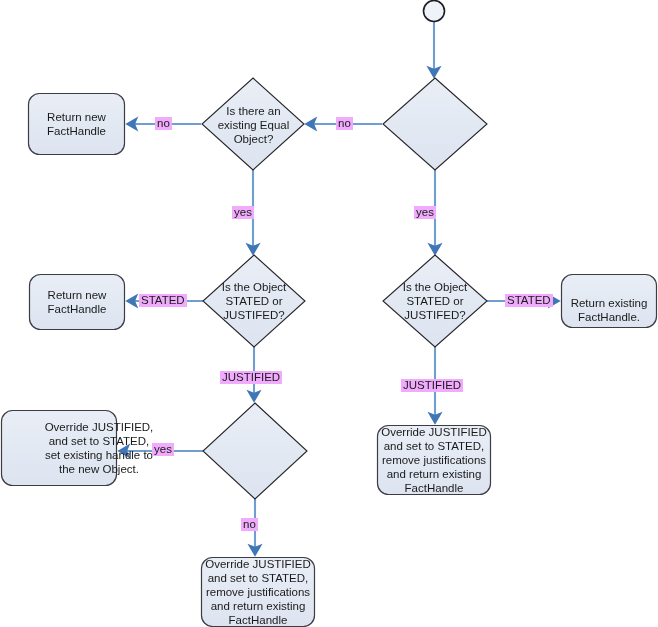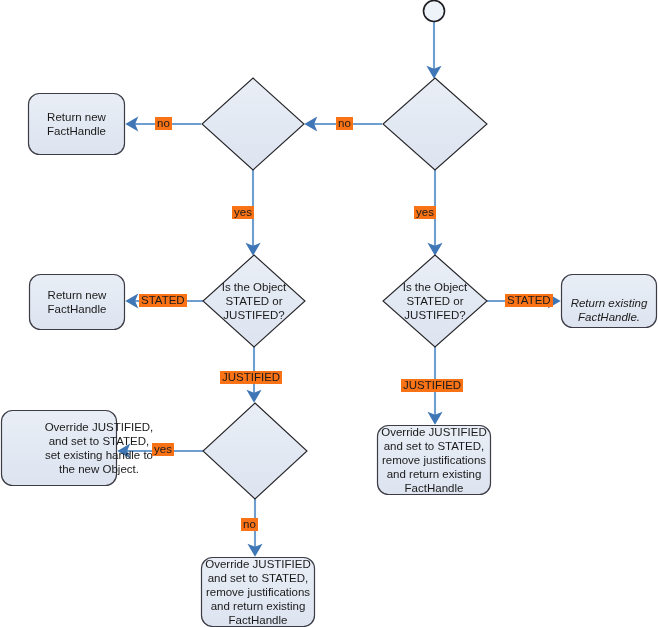--- a/index.html
+++ b/index.html
@@ -34,21 +34,21 @@
     color: #1a1a1a;
     white-space: pre-line;
     pointer-events: none;
   }
   .edge-label {
     position: absolute;
     font-family: "Liberation Sans", sans-serif;
     font-size: 11.5px;
     line-height: 13px;
     color: #1a1a1a;
-    background: #f97316;
+    background: #f0abfc;
     padding: 0 2px;
     white-space: nowrap;
   }
   .hit {
     position: absolute;
   }
 </style>
 </head>
 <body>
 
@@ -112,36 +112,39 @@
     <polygon points="255,403 307,451 255,499 203,451" fill="url(#node-grad)" stroke="#26262a" stroke-width="1.1"></polygon>
 
     <rect x="1.5" y="410.5" width="115" height="75" rx="11" ry="11" fill="url(#node-grad)" stroke="#3c3c46" stroke-width="1.2"></rect>
 
     <rect x="377.5" y="425.5" width="113" height="69" rx="11" ry="11" fill="url(#node-grad)" stroke="#3c3c46" stroke-width="1.2"></rect>
 
     <rect x="201.5" y="557.5" width="113" height="69" rx="11" ry="11" fill="url(#node-grad)" stroke="#3c3c46" stroke-width="1.2"></rect>
   </svg>
 
 
+  <div class="node-label" style="left:203px; top:103px; width:101px; height:43px;">Is there an
+existing Equal
+Object?</div>
 
   <div class="node-label" style="left:28px; top:93px; width:97px; height:62px;">Return new
 FactHandle</div>
 
   <div class="node-label" style="left:203px; top:279px; width:102px; height:44px;">Is the Object
 STATED or
 JUSTIFED?</div>
 
   <div class="node-label" style="left:383px; top:279px; width:104px; height:44px;">Is the Object
 STATED or
 JUSTIFED?</div>
 
   <div class="node-label" style="left:29px; top:274px; width:96px; height:56px;">Return new
 FactHandle</div>
 
-  <div class="node-label" style="left:561px; top:274px; width:96px; height:72px;font-style:italic;">Return existing
+  <div class="node-label" style="left:561px; top:274px; width:96px; height:72px;">Return existing
 FactHandle.</div>
 
 
   <div class="node-label" style="left:1px; top:410px; width:116px; height:76px;padding-left:40px;">Override JUSTIFIED,
 and set to STATED,
 set existing handle to
 the new Object.</div>
 
   <div class="node-label" style="left:377px; top:425px; width:114px; height:70px;">Override JUSTIFIED
 and set to STATED,

